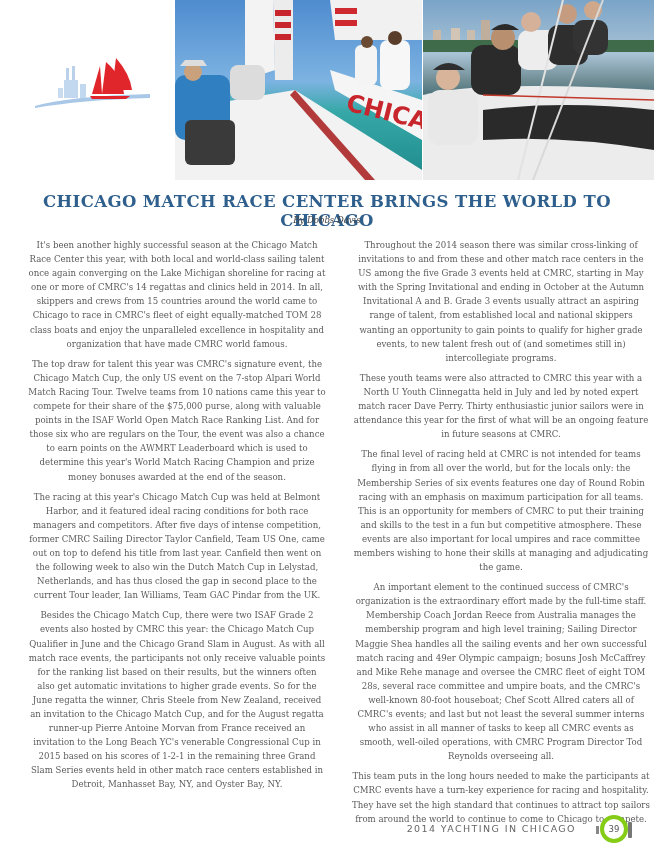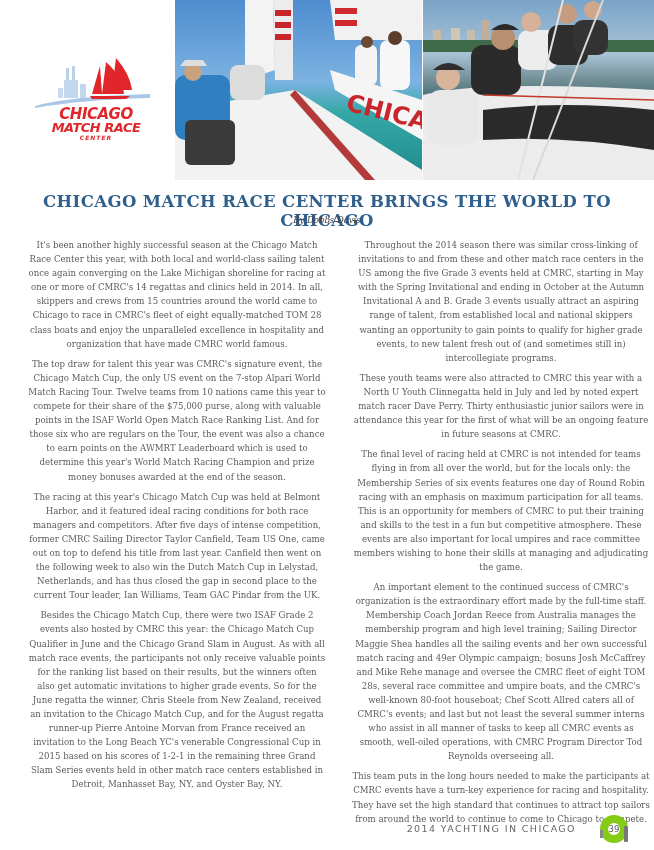--- a/index.html
+++ b/index.html
@@ -26,21 +26,21 @@
 
     .col { position: absolute; top: 238px; width: 298px; font-size: 8.6px; line-height: 14.1px; color: #5c5c5c; }
     .col-left { left: 28px; }
     .col-right { left: 352px; }
     .col p { margin-bottom: 6px; text-align: center; }
 
     .footer { position: absolute; left: 0; top: 815px; width: 654px; height: 30px; }
     .footer-label { position: absolute; right: 78px; top: 8px; font-family: "DejaVu Sans", sans-serif;
       font-size: 9.5px; letter-spacing: 1.4px; color: #666; }
     .porthole { position: absolute; left: 600px; top: 0px; width: 28px; height: 28px; border-radius: 50%;
-      border: 8px solid #84cc16; background: #fff; display: flex; align-items: center; justify-content: center;
+      border: 4px solid #84cc16; background: #fff; display: flex; align-items: center; justify-content: center;
       font-family: "DejaVu Sans", sans-serif; font-size: 8.5px; color: #555; }
     .porthole::after { content: ""; position: absolute; right: -8px; top: 3px; width: 4px; height: 16px; background: #777; border-radius: 1px; }
     .porthole::before { content: ""; position: absolute; left: -8px; top: 7px; width: 3px; height: 8px; background: #888; }
   </style>
 </head>
 <body>
 
 <div class="header">
   <div class="logo">
     <svg width="125" height="60" viewBox="0 0 125 60">
@@ -48,25 +48,20 @@
       <rect x="36" y="10" width="3" height="30" fill="#b9d2ea"></rect>
       <rect x="42" y="8" width="3" height="32" fill="#b9d2ea"></rect>
       <rect x="34" y="22" width="14" height="18" fill="#c2d8ee"></rect>
       <rect x="50" y="26" width="6" height="14" fill="#c2d8ee"></rect>
       <rect x="28" y="30" width="5" height="10" fill="#c9dcef"></rect>
       <path d="M62 36 L70 8 L72 36 Z" fill="#e0262b"></path>
       <path d="M72 36 L76 4 Q92 18 94 36 Z" fill="#e0262b"></path>
       <path d="M82 32 L86 0 Q100 16 102 32 Z" fill="#e0262b"></path>
       <path d="M60 38 L100 38 L96 41 L62 41 Z" fill="#e0262b"></path>
     </svg>
-    <div class="logo-title">
-      <span class="l1">CHICAGO</span>
-      <span class="l2">MATCH RACE</span>
-      <span class="l3">CENTER</span>
-    </div>
   </div>
 
   <div class="photo photo1">
     <svg width="247" height="180" viewBox="0 0 247 180">
       <path d="M70 0 L98 0 L100 70 L70 80 Z" fill="#f3f3f3"></path>
       <path d="M98 0 L118 0 L118 80 L100 80 Z" fill="#ececec"></path>
       <rect x="100" y="10" width="16" height="6" fill="#c8262d"></rect>
       <rect x="100" y="22" width="16" height="6" fill="#c8262d"></rect>
       <rect x="100" y="34" width="16" height="6" fill="#c8262d"></rect>
       <path d="M155 0 L247 0 L247 40 L160 40 Z" fill="#f1f1f1"></path>

